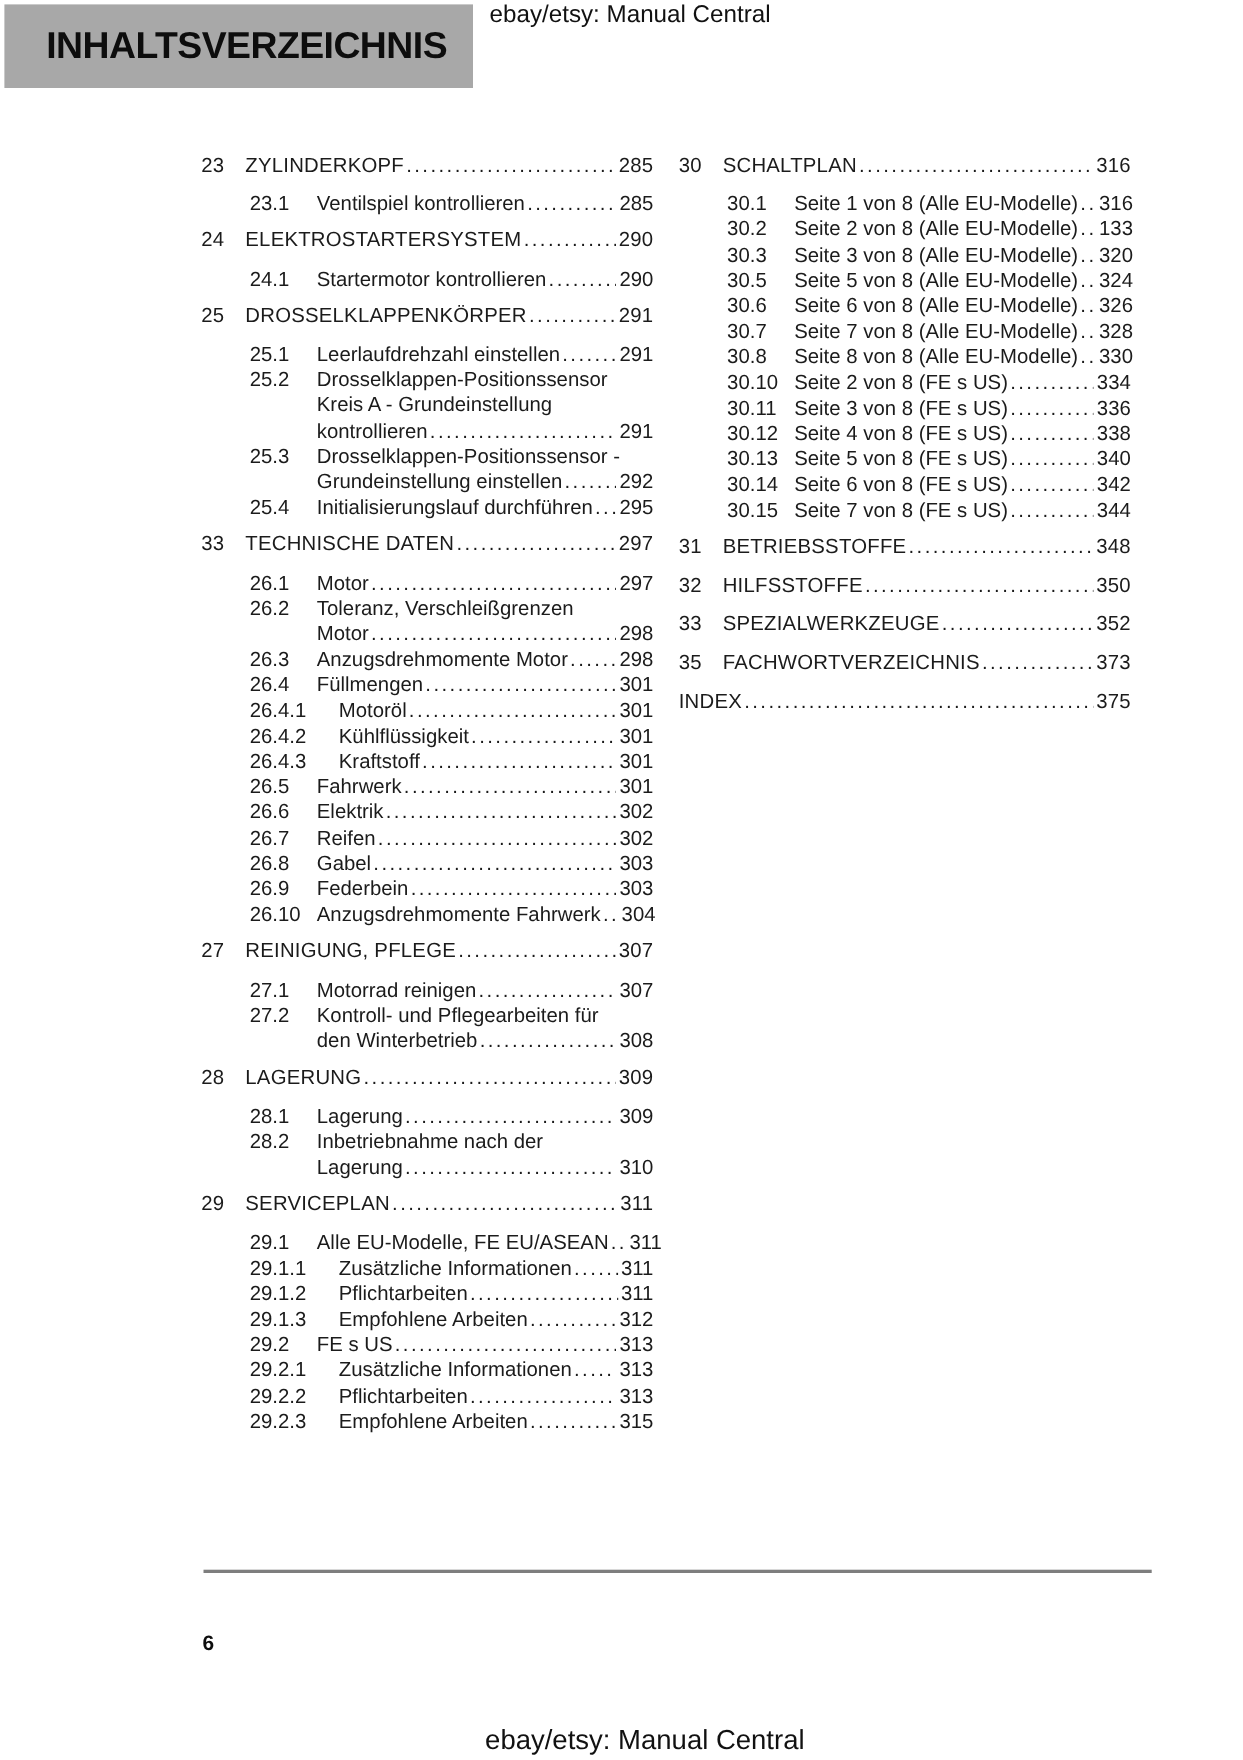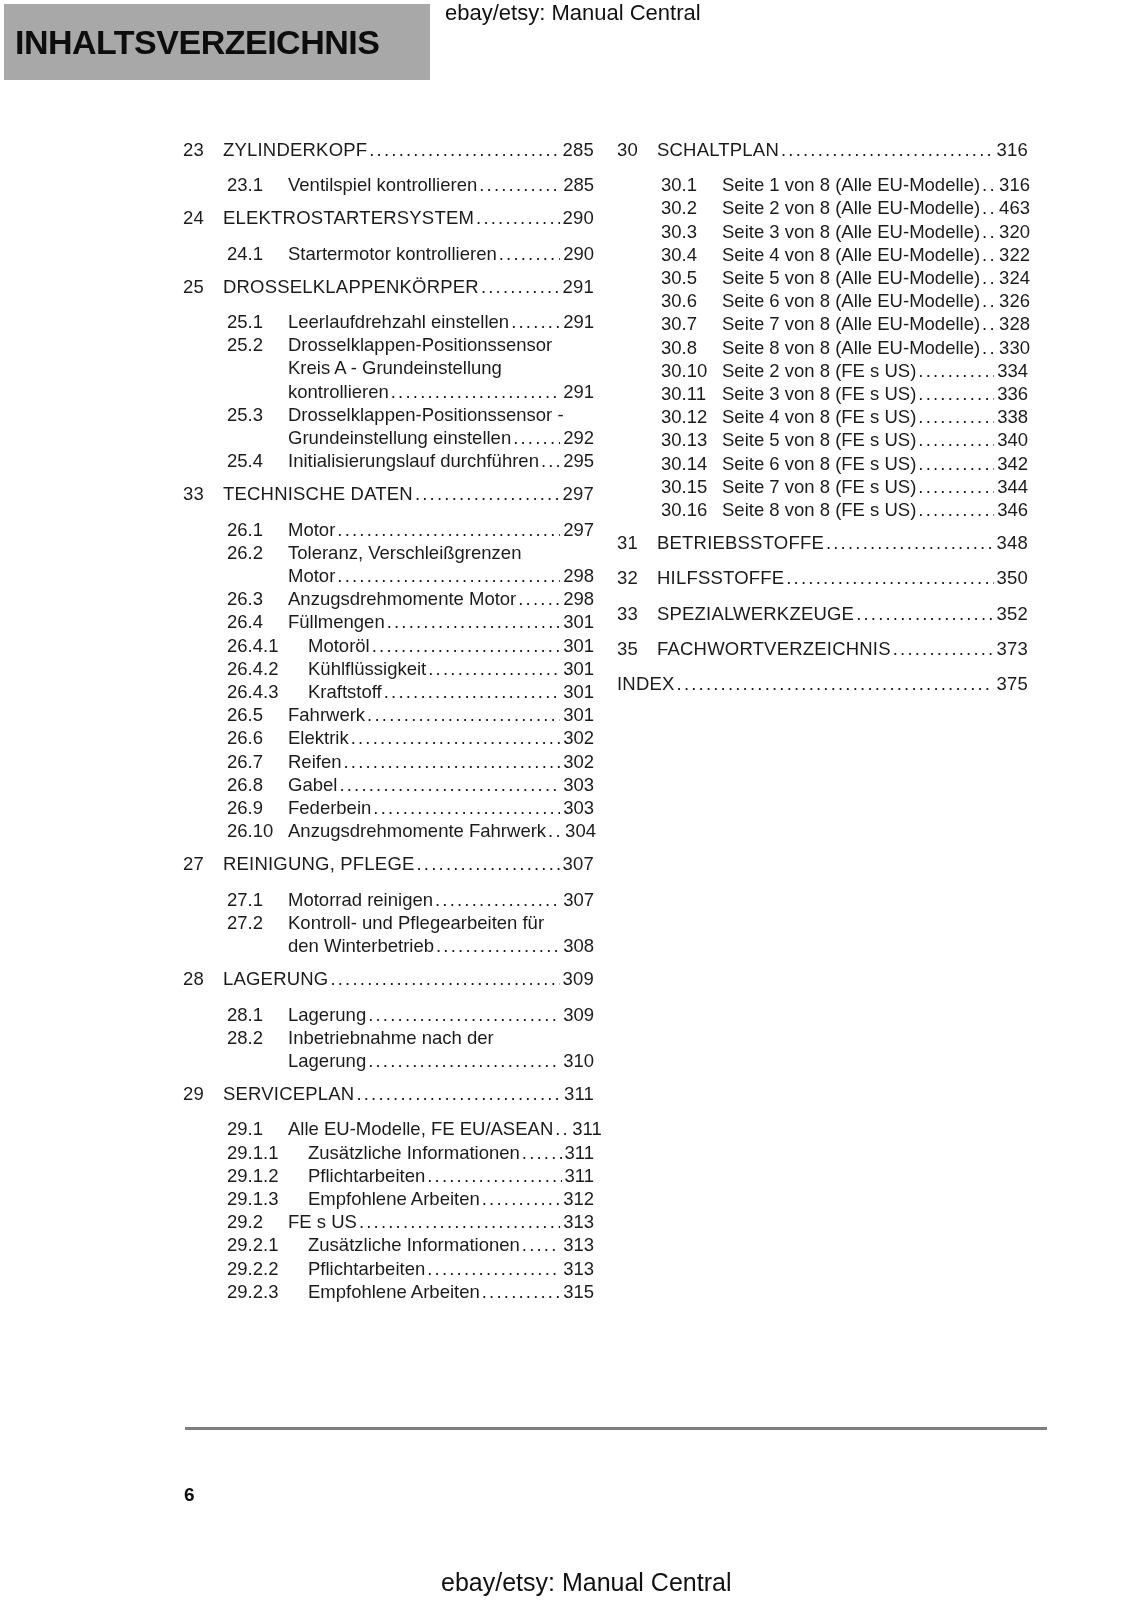--- a/index.html
+++ b/index.html
@@ -14,21 +14,21 @@
   }
   .masthead {
     position: absolute; left: 4px; top: 4px;
     width: 426px; height: 76px;
     background: #a8a8a8;
     display: flex; align-items: center;
   }
   .masthead .title-text {
     font-size: 34px; font-weight: 700;
     letter-spacing: -0.5px;
-    padding-left: 11px;
+    padding-left: 38px;
     color: #0d0d0d;
   }
   .header-note {
     position: absolute; left: 445px; top: 0px;
     font-size: 22px; color: #111;
   }
   .toc-wrap {
     position: absolute; left: 183px; top: 128px;
     width: 845px;
     display: flex; gap: 23px;
@@ -487,45 +487,35 @@
             <span class="pg">316</span>
           </div>
         </div>
       </div>
       <div class="row lvl1">
         <span class="num">30.2</span>
         <div class="body">
           <div class="line">
             <span class="txt">Seite 2 von 8 (Alle EU-Modelle)</span>
             <span class="leader"></span>
-            <span class="pg">463</span>
+            <span class="pg">133</span>
           </div>
         </div>
       </div>
       <div class="row lvl1">
         <span class="num">30.3</span>
         <div class="body">
           <div class="line">
             <span class="txt">Seite 3 von 8 (Alle EU-Modelle)</span>
             <span class="leader"></span>
             <span class="pg">320</span>
           </div>
         </div>
       </div>
       <div class="row lvl1">
-        <span class="num">30.4</span>
-        <div class="body">
-          <div class="line">
-            <span class="txt">Seite 4 von 8 (Alle EU-Modelle)</span>
-            <span class="leader"></span>
-            <span class="pg">322</span>
-          </div>
-        </div>
-      </div>
-      <div class="row lvl1">
         <span class="num">30.5</span>
         <div class="body">
           <div class="line">
             <span class="txt">Seite 5 von 8 (Alle EU-Modelle)</span>
             <span class="leader"></span>
             <span class="pg">324</span>
           </div>
         </div>
       </div>
       <div class="row lvl1">
@@ -608,30 +598,20 @@
           </div>
         </div>
       </div>
       <div class="row lvl1">
         <span class="num">30.15</span>
         <div class="body">
           <div class="line">
             <span class="txt">Seite 7 von 8 (FE s US)</span>
             <span class="leader"></span>
             <span class="pg">344</span>
-          </div>
-        </div>
-      </div>
-      <div class="row lvl1">
-        <span class="num">30.16</span>
-        <div class="body">
-          <div class="line">
-            <span class="txt">Seite 8 von 8 (FE s US)</span>
-            <span class="leader"></span>
-            <span class="pg">346</span>
           </div>
         </div>
       </div>
       <div class="row lvl0">
         <span class="num">31</span>
         <div class="body">
           <div class="line">
             <span class="txt">BETRIEBSSTOFFE</span>
             <span class="leader"></span>
             <span class="pg">348</span>

